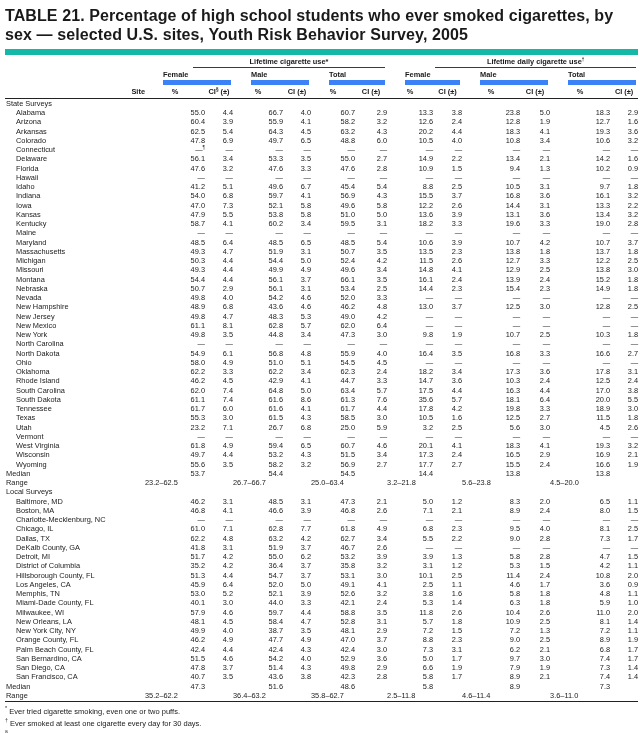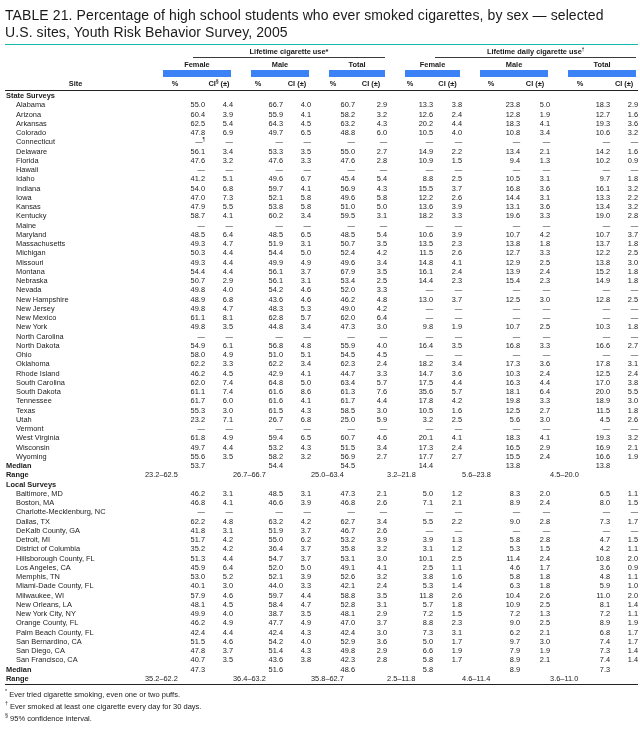--- a/index.html
+++ b/index.html
@@ -3,46 +3,46 @@
 <meta charset="utf-8">
 <style>
   html,body{margin:0;padding:0;background:#fff;}
   body{
     width:640px;height:733px;overflow:hidden;
     font-family:"Liberation Sans","DejaVu Sans",sans-serif;
     color:#1a1a1a;-webkit-font-smoothing:antialiased;
   }
   .page{padding:7px 4px 0 5px;}
   .title{
-    font-size:14px;font-weight:normal;line-height:1.18;
+    font-size:16px;font-weight:bold;line-height:1.18;
     width:630px;letter-spacing:0.1px;
   }
   table{
     border-collapse:collapse;table-layout:fixed;
     width:633px;margin-top:4px;
   }
   th,td{padding:0;white-space:nowrap;overflow:visible;}
   thead th{font-size:7.4px;font-weight:bold;vertical-align:bottom;}
-  tr.row-groups th{border-top:1px solid #14b8a6;padding-top:2px;}
+  tr.row-groups th{border-top:6px solid #14b8a6;padding-top:2px;}
   .group-line{
     border-bottom:1px solid #3a3a3a;text-align:center;
     padding-bottom:1px;margin:0 2px 0 48px;
   }
   .pair-line{
-    border-bottom:7px solid #3b82f6;text-align:center;
+    border-bottom:5px solid #3b82f6;text-align:left;
     padding-bottom:1px;margin:2px 2px 0 18px;
   }
   tr.row-units th{border-bottom:1.6px solid #222;padding:2px 0 2px;}
   tr.row-units th.unit{text-align:center;}
-  tr.row-units th.site-head{text-align:center;padding-left:1px;}
+  tr.row-units th.site-head{text-align:right;padding-left:1px;}
   tbody td{
     font-size:7.4px;line-height:9.25px;height:9.25px;
   }
   td.site{text-align:left;padding-left:11px;}
-  td.flush{text-align:left;padding-left:1px;font-weight:bold;}
+  td.flush{text-align:left;padding-left:1px;font-weight:normal;}
   td.num{text-align:right;}
   td.pairspan{text-align:left;}
   sup{font-size:0.62em;vertical-align:super;line-height:0;}
   .bottom-rule{width:633px;border-top:1.6px solid #222;margin-top:1px;}
   .footnotes{margin-top:2px;}
   .footnote{font-size:7.5px;line-height:9.4px;}
   .footnote .fn-marker{font-size:5.4px;vertical-align:super;}
 </style>
 </head>
 <body>
@@ -387,21 +387,21 @@
           <td class="num">2.5</td>
           <td class="num">13.8</td>
           <td class="num">3.0</td>
         </tr>
         <tr>
           <td class="site">Montana</td>
           <td class="num">54.4</td>
           <td class="num">4.4</td>
           <td class="num">56.1</td>
           <td class="num">3.7</td>
-          <td class="num">67.9</td>
+          <td class="num">66.1</td>
           <td class="num">3.5</td>
           <td class="num">16.1</td>
           <td class="num">2.4</td>
           <td class="num">13.9</td>
           <td class="num">2.4</td>
           <td class="num">15.2</td>
           <td class="num">1.8</td>
         </tr>
         <tr>
           <td class="site">Nebraska</td>
@@ -767,20 +767,35 @@
           <td class="num">—</td>
           <td class="num">—</td>
           <td class="num">—</td>
           <td class="num">—</td>
           <td class="num">—</td>
           <td class="num">—</td>
           <td class="num">—</td>
           <td class="num">—</td>
           <td class="num">—</td>
           <td class="num">—</td>
+        </tr>
+        <tr>
+          <td class="site">Chicago, IL</td>
+          <td class="num">61.0</td>
+          <td class="num">7.1</td>
+          <td class="num">62.8</td>
+          <td class="num">7.7</td>
+          <td class="num">61.8</td>
+          <td class="num">4.9</td>
+          <td class="num">6.8</td>
+          <td class="num">2.3</td>
+          <td class="num">9.5</td>
+          <td class="num">4.0</td>
+          <td class="num">8.1</td>
+          <td class="num">2.5</td>
         </tr>
         <tr>
           <td class="site">Dallas, TX</td>
           <td class="num">62.2</td>
           <td class="num">4.8</td>
           <td class="num">63.2</td>
           <td class="num">4.2</td>
           <td class="num">62.7</td>
           <td class="num">3.4</td>
           <td class="num">5.5</td>

